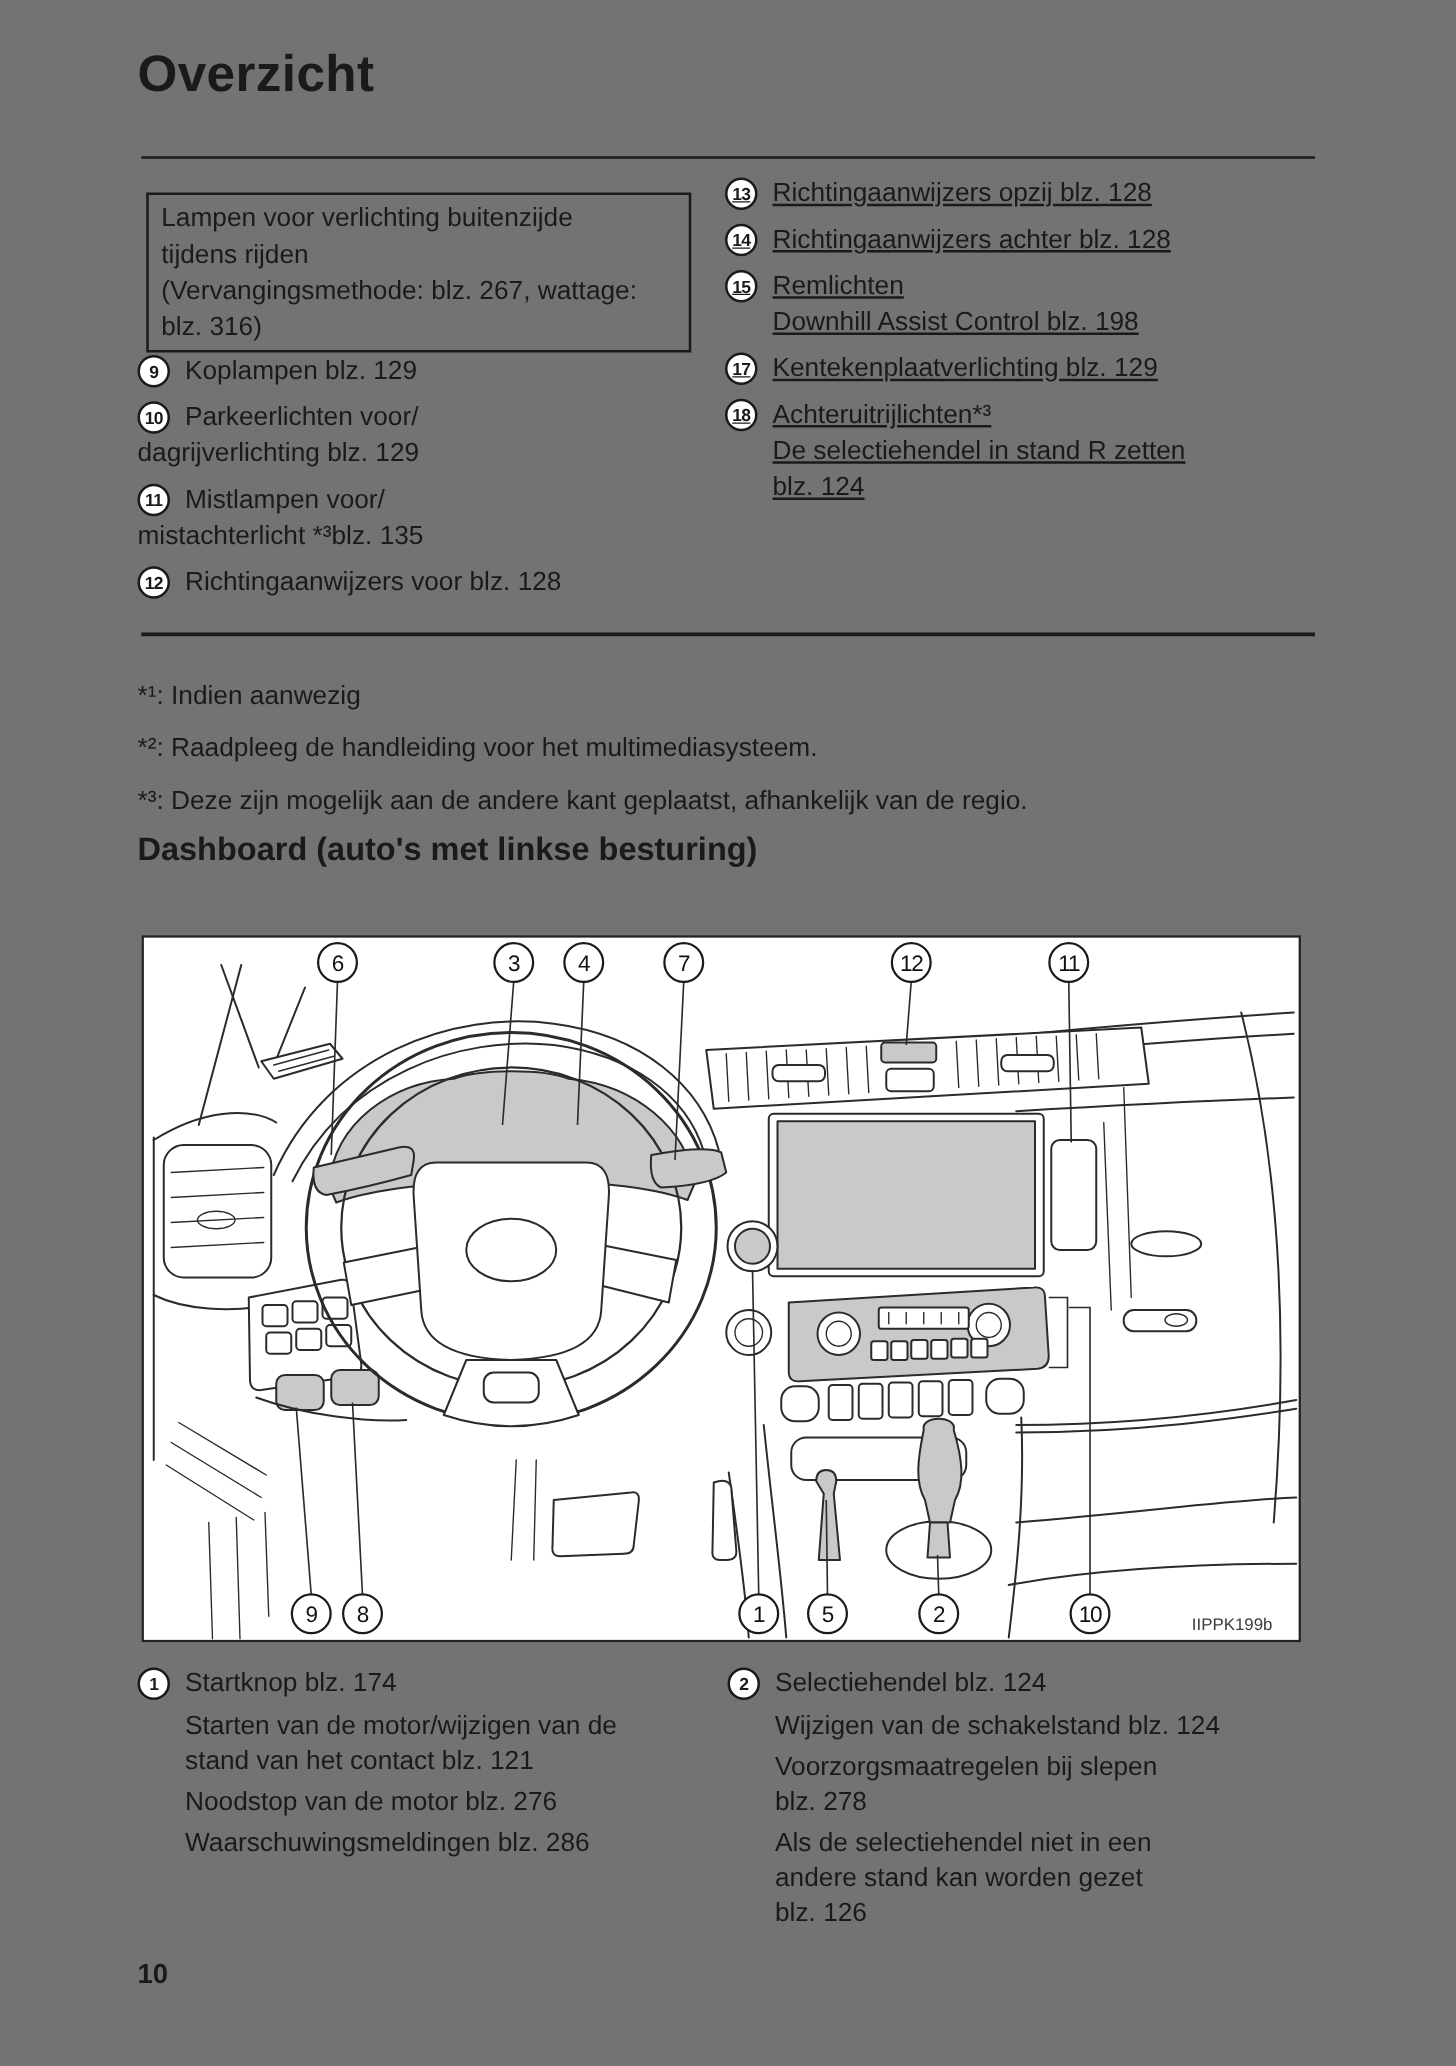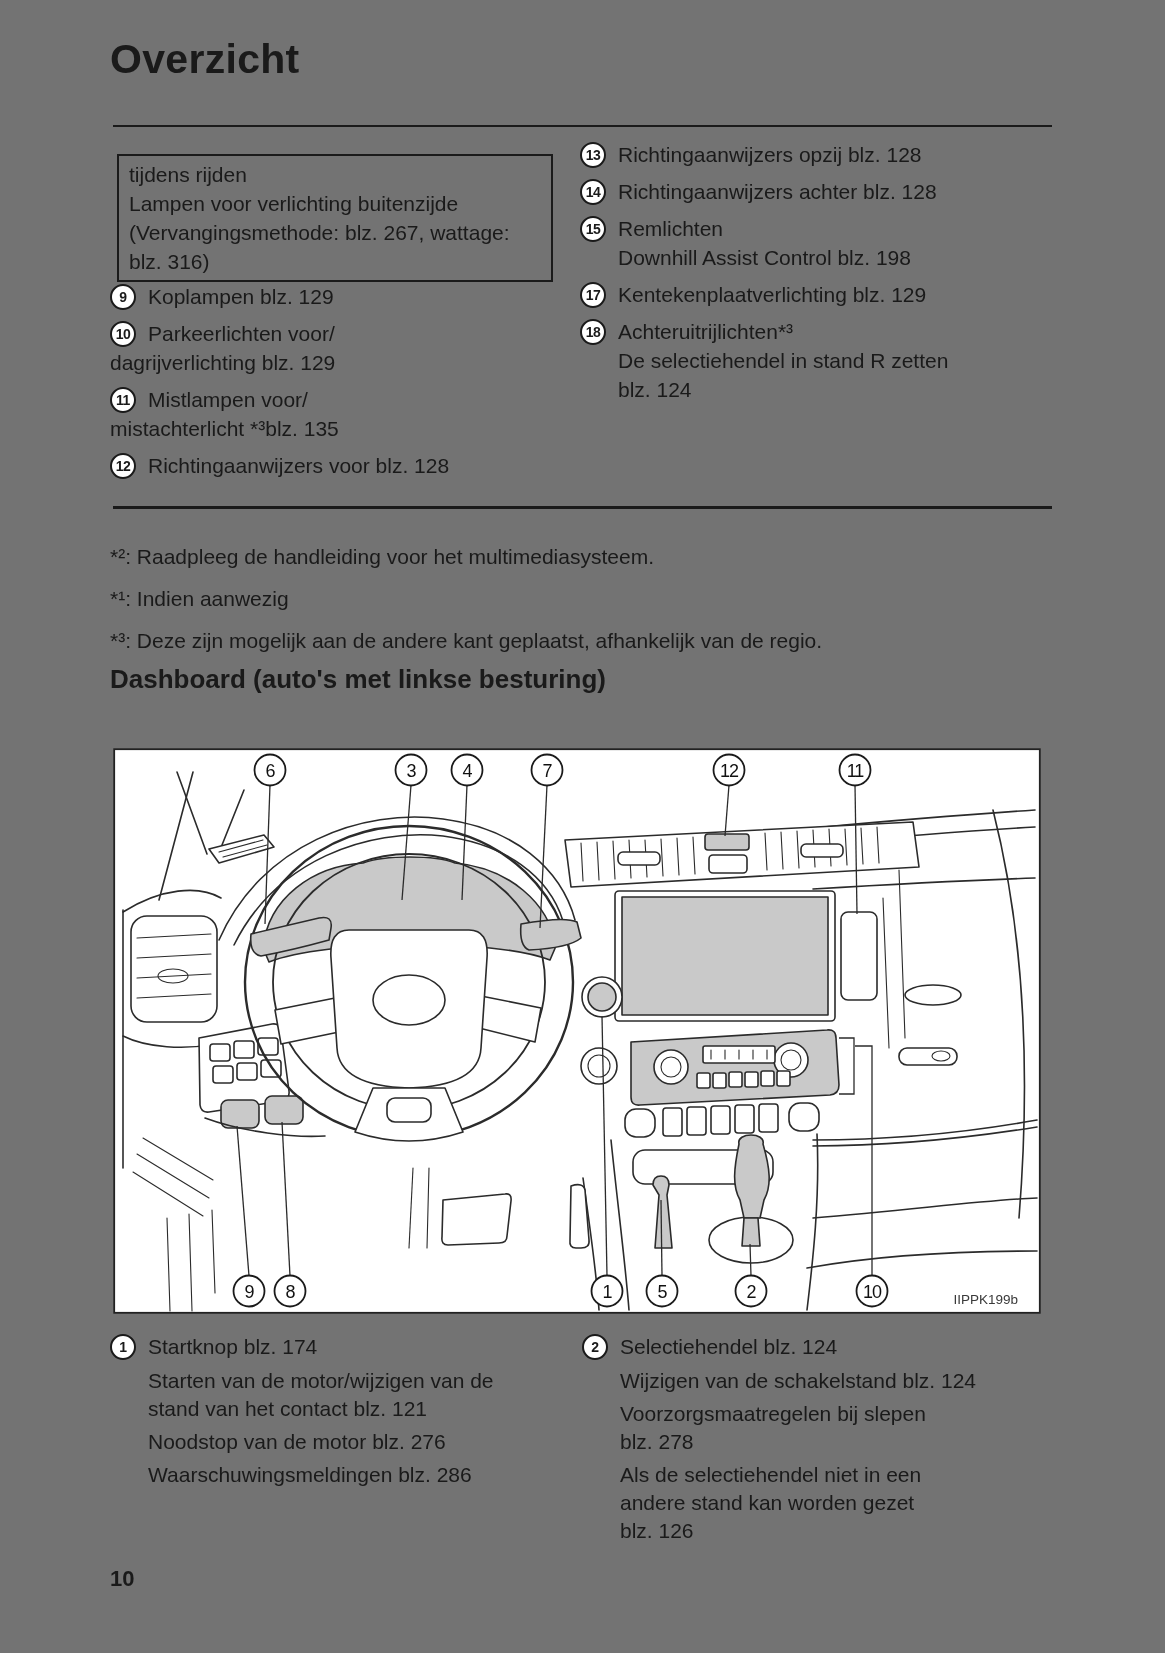--- a/index.html
+++ b/index.html
@@ -11,21 +11,21 @@
   .abs { position:absolute; }
   .title { left:110px; top:36px; font-size:41px; font-weight:700; letter-spacing:.3px; }
   .rule-top { left:113px; top:125px; width:939px; height:2px; background:#1a1a1a; }
   .rule-mid { left:113px; top:506px; width:939px; height:3px; background:#1a1a1a; }
   .info-box {
     left:117px; top:154px; width:436px; box-sizing:border-box;
     border:2px solid #1a1a1a; padding:4px 10px;
     font-size:21px; line-height:27px;
   }
   .col-left  { left:110px; top:282px; width:452px; font-size:21px; }
-  .col-right { left:580px; top:140px; width:468px; font-size:21px; }
+  .col-right { left:580px; top:140px; width:468px; font-size:21px;text-decoration:underline; }
   .item { margin-bottom:8px; }
   .row { display:flex; align-items:flex-start; }
   .cnum {
     flex:0 0 auto; width:26px; height:26px; border:2px solid #1a1a1a; border-radius:50%;
     display:inline-flex; align-items:center; justify-content:center;
     font-size:14px; font-weight:700; letter-spacing:-.5px; margin-right:12px; margin-top:2px;
     box-sizing:border-box; background:#fff;
   }
   .line { line-height:29px; }
   .cont { line-height:29px; }
@@ -55,22 +55,22 @@
 </style>
 </head>
 <body>
 
 <div class="page">
 
   <div class="abs title">Overzicht</div>
   <div class="abs rule-top"></div>
 
   <div class="abs info-box">
+    <div class="line">Lampen voor verlichting buitenzijde</div>
     <div class="line">tijdens rijden</div>
-    <div class="line">Lampen voor verlichting buitenzijde</div>
     <div class="line">(Vervangingsmethode:  blz.  267,  wattage:</div>
     <div class="line">blz. 316)</div>
   </div>
 
   <div class="abs col-left">
     <div class="item">
       <div class="row">
         <span class="cnum">9</span>
         <span class="line">Koplampen blz. 129</span>
       </div>
@@ -129,22 +129,22 @@
         <div class="line">Achteruitrijlichten*³</div>
         <div class="line">De selectiehendel in stand R zetten</div>
         <div class="line">blz. 124</div>
       </div>
     </div>
   </div>
 
   <div class="abs rule-mid"></div>
 
   <div class="abs footnotes">
+    <div class="fn"><span class="fnm">*¹</span><span>: Indien aanwezig</span></div>
     <div class="fn"><span class="fnm">*²</span><span>: Raadpleeg de handleiding voor het multimediasysteem.</span></div>
-    <div class="fn"><span class="fnm">*¹</span><span>: Indien aanwezig</span></div>
     <div class="fn"><span class="fnm">*³</span><span>: Deze zijn mogelijk aan de andere kant geplaatst, afhankelijk van de regio.</span></div>
   </div>
 
   <div class="abs heading2">Dashboard (auto's met linkse besturing)</div>
 
   <svg class="abs figure" width="928" height="566" viewBox="0 0 928 566">
     <rect x="1.2" y="1.2" width="925.6" height="563.6" fill="#fff" stroke="#222" stroke-width="1.8"></rect>
 
     <g>
 

